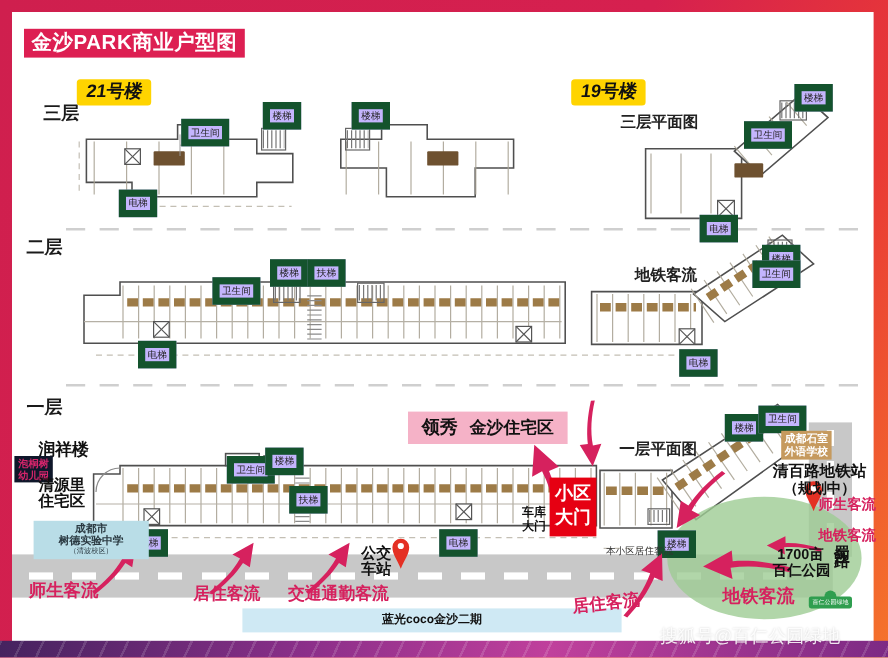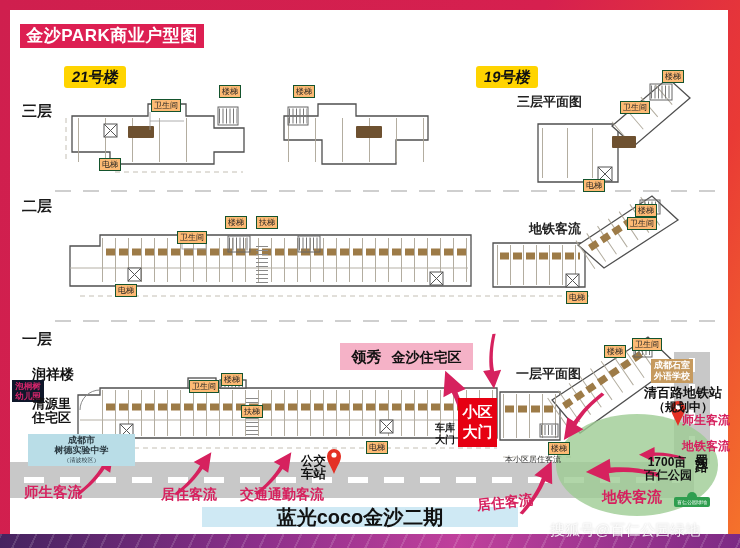--- a/index.html
+++ b/index.html
@@ -12,41 +12,41 @@
     background:linear-gradient(95deg,#45235f,#8c2f8a 35%,#c0409c 62%,#7c2a84 100%);}
   .bottomband:after{content:"";position:absolute;inset:0;
     background:repeating-linear-gradient(115deg,rgba(255,255,255,.14) 0 2px,transparent 2px 16px);}
   .titlebox{left:20px;top:24px;width:184px;height:24px;background:#dd1f52;color:#fff;
     font-weight:bold;font-size:17px;line-height:24px;text-align:center;letter-spacing:.5px;z-index:8;}
   .floorlbl{font-weight:bold;font-size:15px;color:#1a1a1a;z-index:8;}
   .bchip{width:62px;height:22px;background:#ffd400;border-radius:3px;color:#111;
     font-weight:bold;font-size:15px;line-height:22px;text-align:center;z-index:8;}
   .bchip span{display:inline-block;transform:skewX(-8deg);}
   .caption{font-weight:bold;font-size:13px;color:#222;z-index:8;}
-  .ptag{font-size:8px;line-height:11px;padding:0 2px;background:#fdba74;border:1px solid #14532d;
+  .ptag{font-size:8px;line-height:11px;padding:0 2px;background:#c4b5fd;border:6px solid #14532d;
     color:#222;white-space:nowrap;z-index:6;}
   .flow{color:#d6215e;font-weight:bold;z-index:8;white-space:nowrap;}
   .road{background:#c8c8c8;z-index:1;}
   .park{left:556px;top:414px;width:162px;height:102px;border-radius:50%;
     background:rgba(158,204,148,.8);z-index:4;}
   .lingxiu{left:340px;top:343px;width:133px;height:27px;background:#f5b2c7;color:#111;
     font-weight:bold;text-align:center;line-height:27px;z-index:8;}
   .gatered{left:458px;top:398px;width:39px;height:49px;background:#e60012;color:#fff;
     font-weight:bold;font-size:15px;line-height:1.35;text-align:center;padding-top:4px;
     box-sizing:border-box;z-index:8;}
   .smallblk{font-weight:bold;color:#111;z-index:8;white-space:nowrap;}
   .tagpink{left:12px;top:380px;width:32px;background:#0f172a;color:#d6256b;font-weight:bold;
     font-size:8.5px;line-height:10px;text-align:center;padding:1px 0;z-index:8;}
-  .tagblue{left:28px;top:434px;width:107px;background:#b9dde7;color:#2b3a42;font-weight:bold;
+  .tagblue{left:28px;top:434px;width:96px;background:#b9dde7;color:#2b3a42;font-weight:bold;
     font-size:9px;line-height:10px;text-align:center;padding:1px 0;z-index:8;}
   .schoolbox{left:651px;top:359px;width:42px;height:24px;background:#c69a5e;color:#fff;
     font-weight:bold;font-size:9px;line-height:11px;text-align:center;padding-top:1px;
     box-sizing:border-box;z-index:8;}
   .cocoband{left:202px;top:507px;width:316px;height:20px;background:#cfe9f4;color:#111;
-    font-weight:bold;font-size:20px;line-height:20px;text-align:center;z-index:5;}
+    font-weight:bold;font-size:10px;line-height:20px;text-align:center;z-index:5;}
   .vroadname{left:692px;top:444px;height:56px;writing-mode:vertical-rl;font-weight:bold;
     font-size:13px;letter-spacing:3px;color:#111;z-index:8;}
   .badge{left:674px;top:497px;width:36px;height:10px;background:#2f9e4f;border-radius:2px;
     color:#fff;font-size:5px;line-height:10px;text-align:center;z-index:8;}
   .badge:before{content:"";position:absolute;left:13px;top:-5px;width:10px;height:6px;
     border-radius:5px 5px 0 0;background:#2f9e4f;}
   .watermark{left:550px;top:521px;font-size:15px;color:rgba(255,255,255,.88);z-index:9;
     text-shadow:0 0 2px rgba(0,0,0,.2);white-space:nowrap;}
 </style>
 </head>
@@ -210,21 +210,21 @@
     <circle cx="334" cy="455" r="2.6" fill="#fff"></circle>
   </g>
   <g>
     <path d="M678,426 C675,418 671,414 671,408 a7,7 0 1 1 14,0 c0,6 -4,10 -7,18 Z" fill="#e43024"></path>
     <circle cx="678" cy="407" r="2.6" fill="#fff"></circle>
   </g>
 </svg>
 
 <div class="abs titlebox">金沙PARK商业户型图</div>
 
-<div class="abs floorlbl" style="left:22px;top:85px;margin-top:17px;">三层</div>
+<div class="abs floorlbl" style="left:36px;top:85px;">三层</div>
 <div class="abs floorlbl" style="left:22px;top:197px;">二层</div>
 <div class="abs floorlbl" style="left:22px;top:330px;">一层</div>
 <div class="abs bchip" style="left:64px;top:66px;"><span>21号楼</span></div>
 <div class="abs bchip" style="left:476px;top:66px;"><span>19号楼</span></div>
 <div class="abs caption" style="left:517px;top:93px;">三层平面图</div>
 <div class="abs caption" style="left:529px;top:220px;">地铁客流</div>
 <div class="abs caption" style="left:516px;top:365px;">一层平面图</div>
 
 <span class="abs ptag" style="left:151px;top:99px;">卫生间</span>
 <span class="abs ptag" style="left:219px;top:85px;">楼梯</span>

